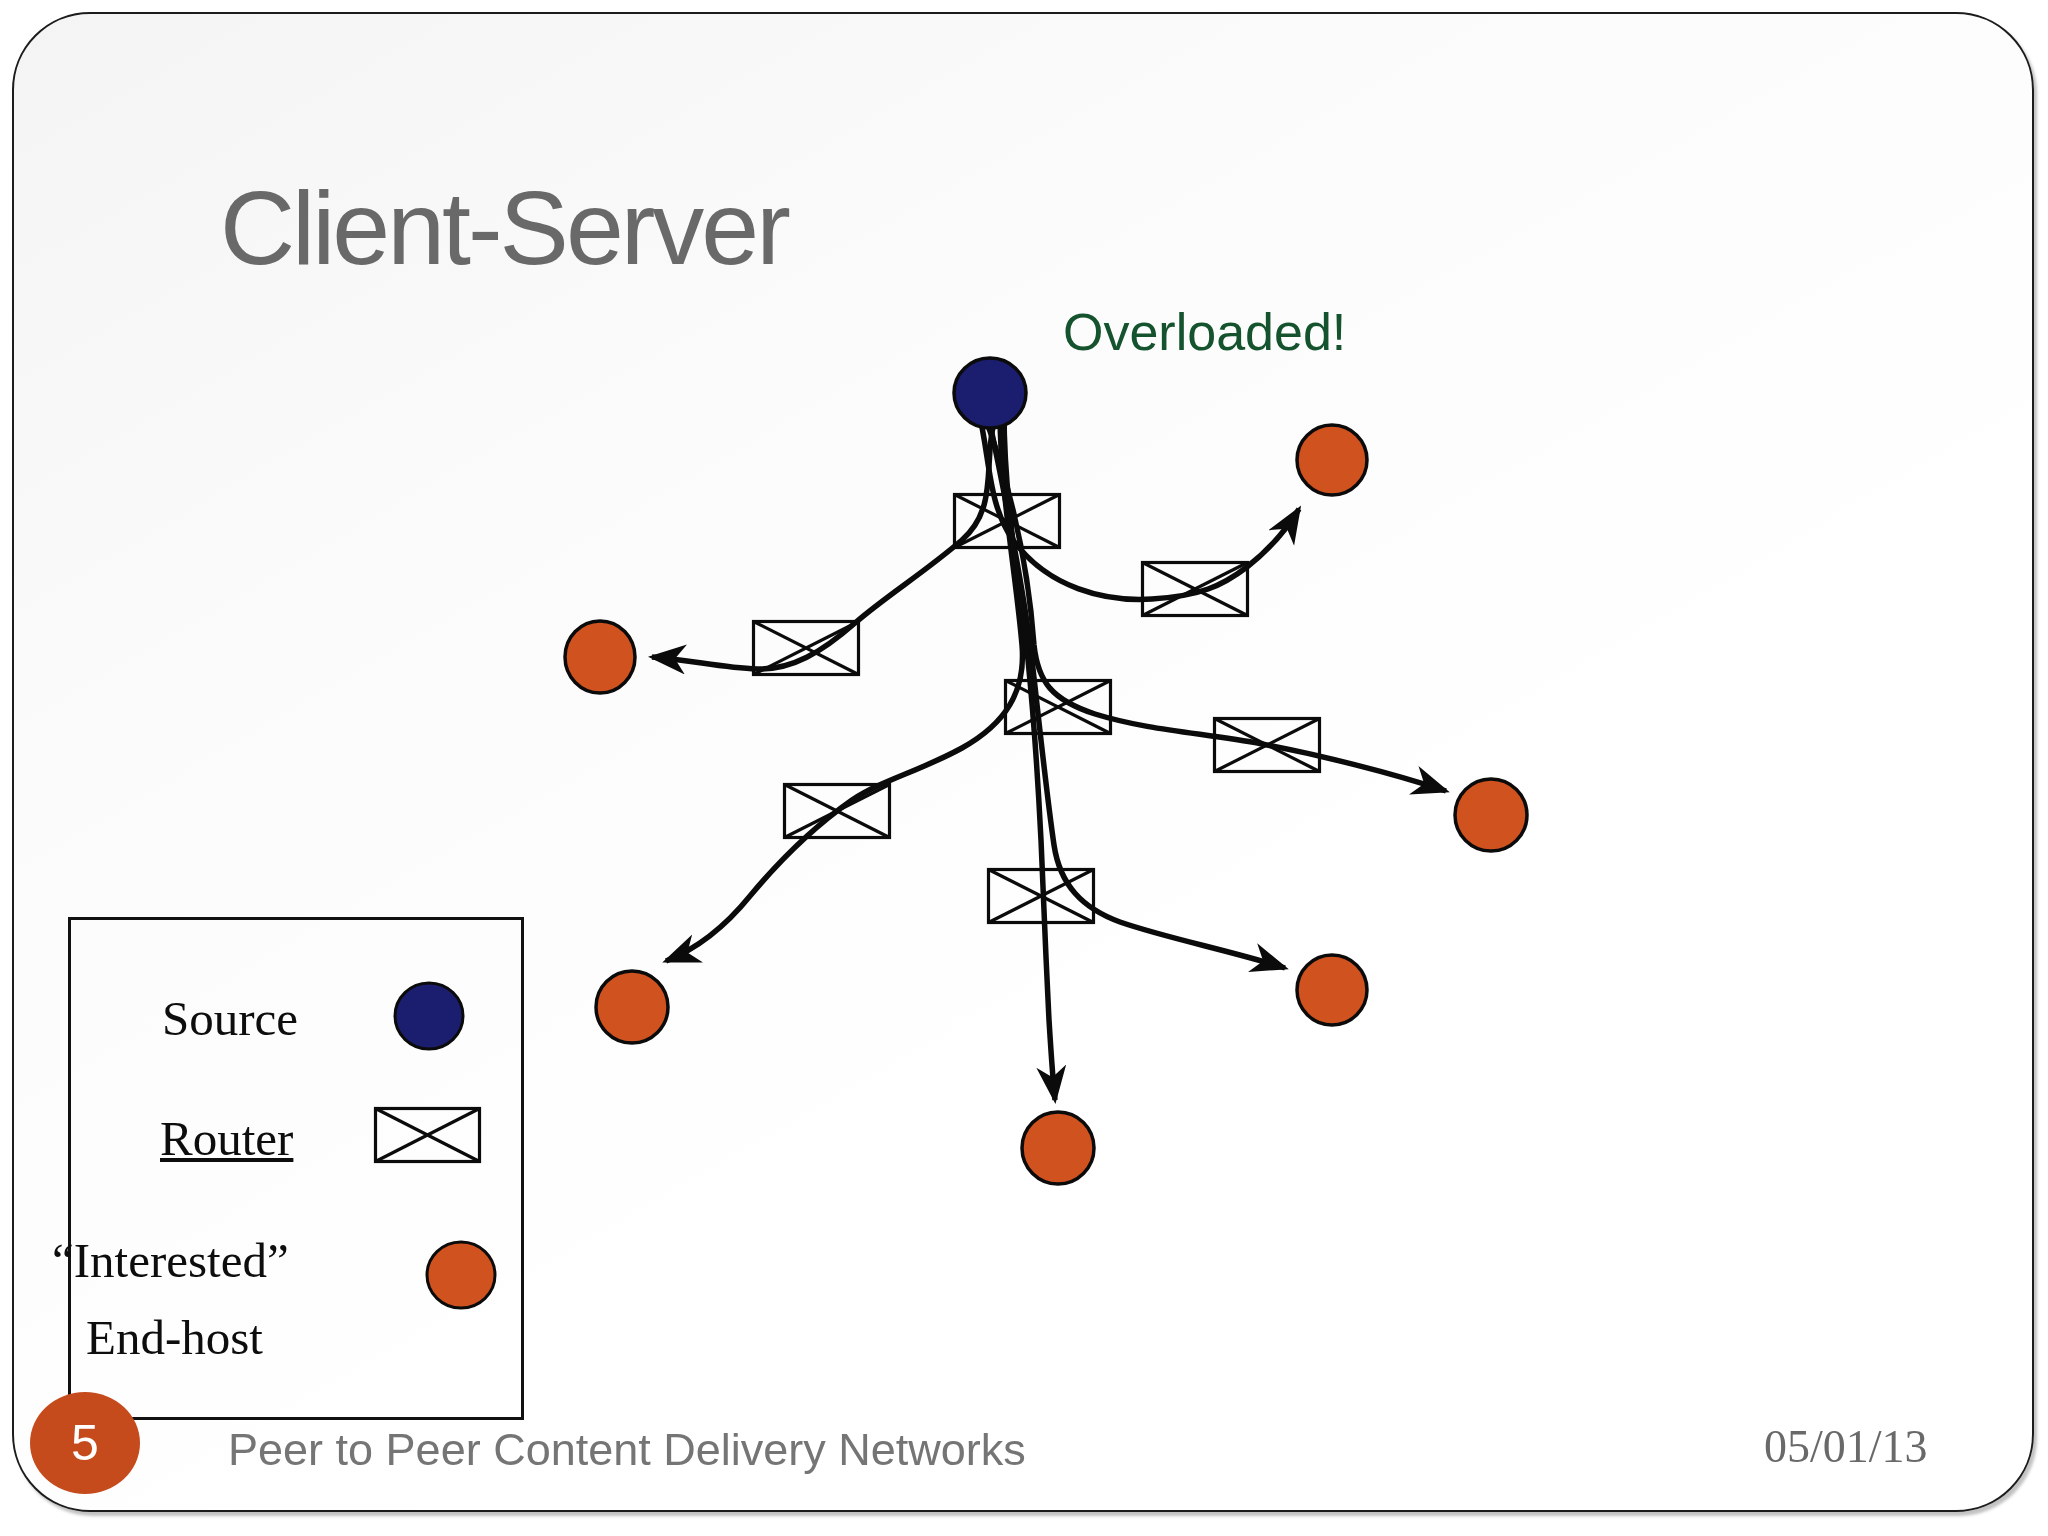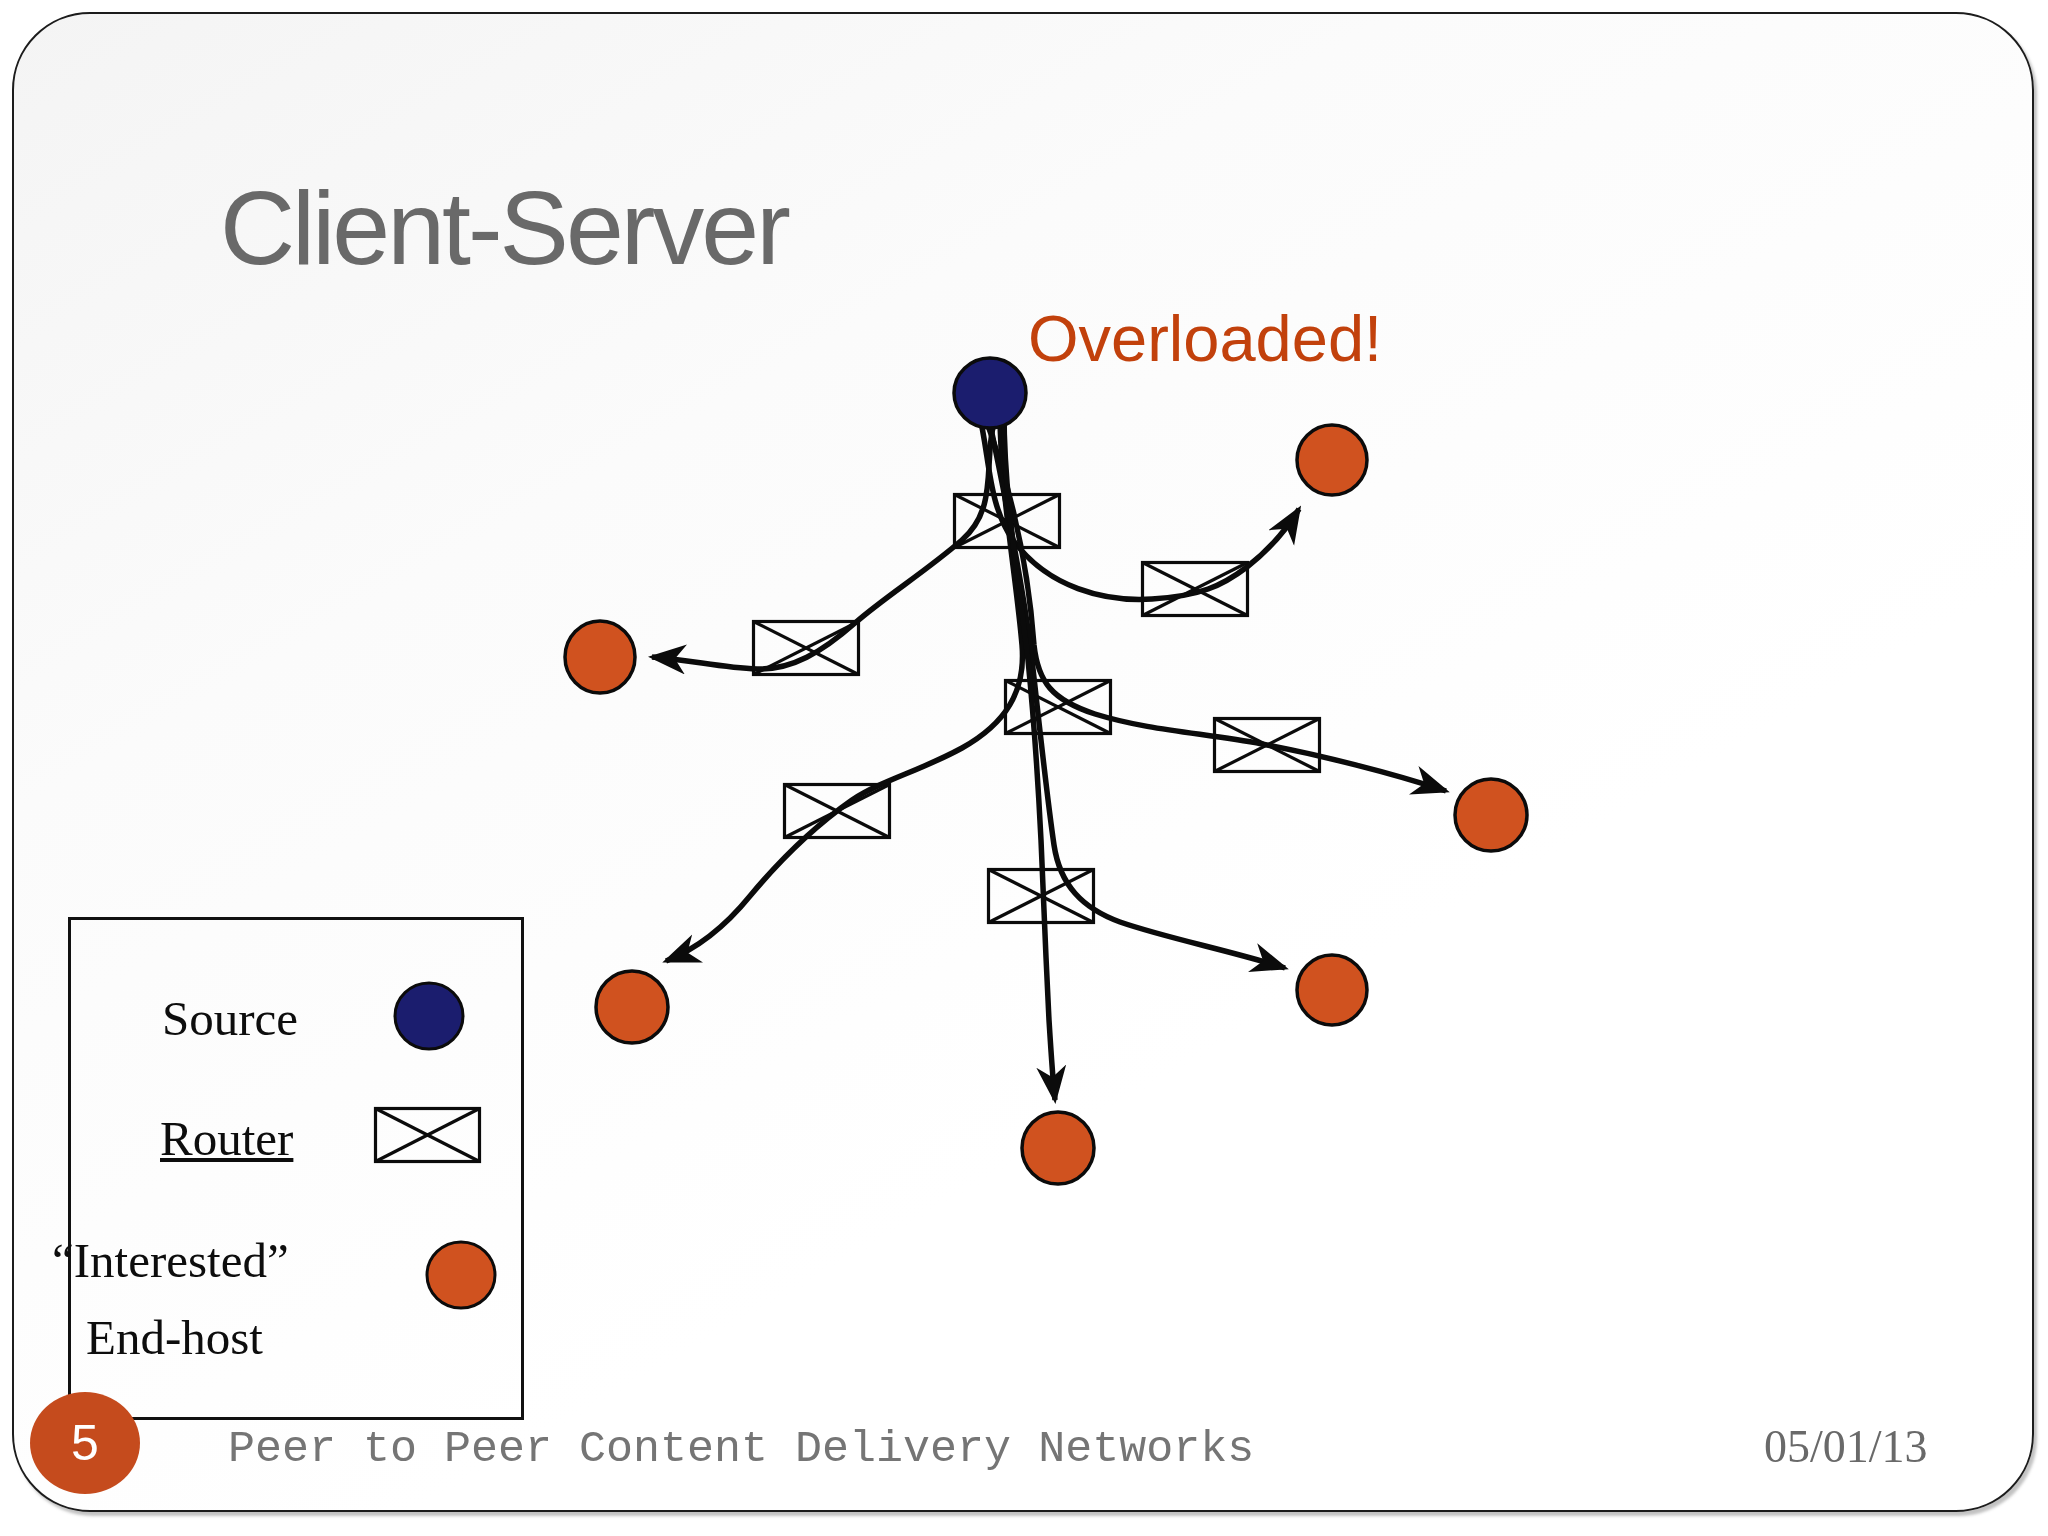--- a/index.html
+++ b/index.html
@@ -4,32 +4,32 @@
 <style>
   html,body{margin:0;padding:0;background:#ffffff;}
   .stage{position:relative;width:2048px;height:1536px;overflow:hidden;
          font-family:"Liberation Sans",sans-serif;background:#ffffff;}
   .slide-border{position:absolute;left:12px;top:12px;width:2018px;height:1496px;
                 border:2.5px solid #1c1c1c;border-radius:78px;
                 background:linear-gradient(150deg,#f4f4f4 0%,#fbfbfb 30%,#ffffff 65%);
                 box-shadow:3px 4px 3px rgba(120,120,120,.45);}
   .page-title{position:absolute;left:220px;top:176px;font-size:104px;line-height:1;
               letter-spacing:-3px;color:#696969;white-space:nowrap;}
-  .overloaded{position:absolute;left:1028px;top:306px;font-size:65px;line-height:1;
-              color:#c2410c;white-space:nowrap;}
+  .overloaded{position:absolute;left:1063px;top:306px;font-size:52px;line-height:1;
+              color:#14532d;white-space:nowrap;}
   .diagram-svg{position:absolute;left:0;top:0;width:2048px;height:1536px;}
   .legend-box{position:absolute;left:68px;top:917px;width:450px;height:497px;
               border:3px solid #111;background:transparent;}
   .legend-label{position:absolute;font-family:"Liberation Serif",serif;color:#0d0d0d;
                 font-size:49px;line-height:1;white-space:nowrap;}
   .lbl-source{left:162px;top:994px;}
   .lbl-router{left:160px;top:1114px;text-decoration:underline;}
   .lbl-interested{left:52px;top:1236px;}
   .lbl-endhost{left:86px;top:1313px;}
-  .footer-text{position:absolute;left:228px;top:1424px;font-family:Liberation Mono, monospace;
+  .footer-text{position:absolute;left:228px;top:1424px;font-family:Liberation Sans, sans-serif;
                font-size:45px;color:#757575;white-space:nowrap;}
   .date-label{position:absolute;left:1764px;top:1420px;font-family:"Liberation Serif",serif;
               font-size:46px;color:#696969;white-space:nowrap;}
   .page-badge{position:absolute;left:30px;top:1392px;width:110px;height:102px;border-radius:50%;
               background:#c54b1d;display:flex;align-items:center;justify-content:center;}
   .page-badge span{color:#ffffff;font-size:50px;}
 </style>
 </head>
 <body>
 

